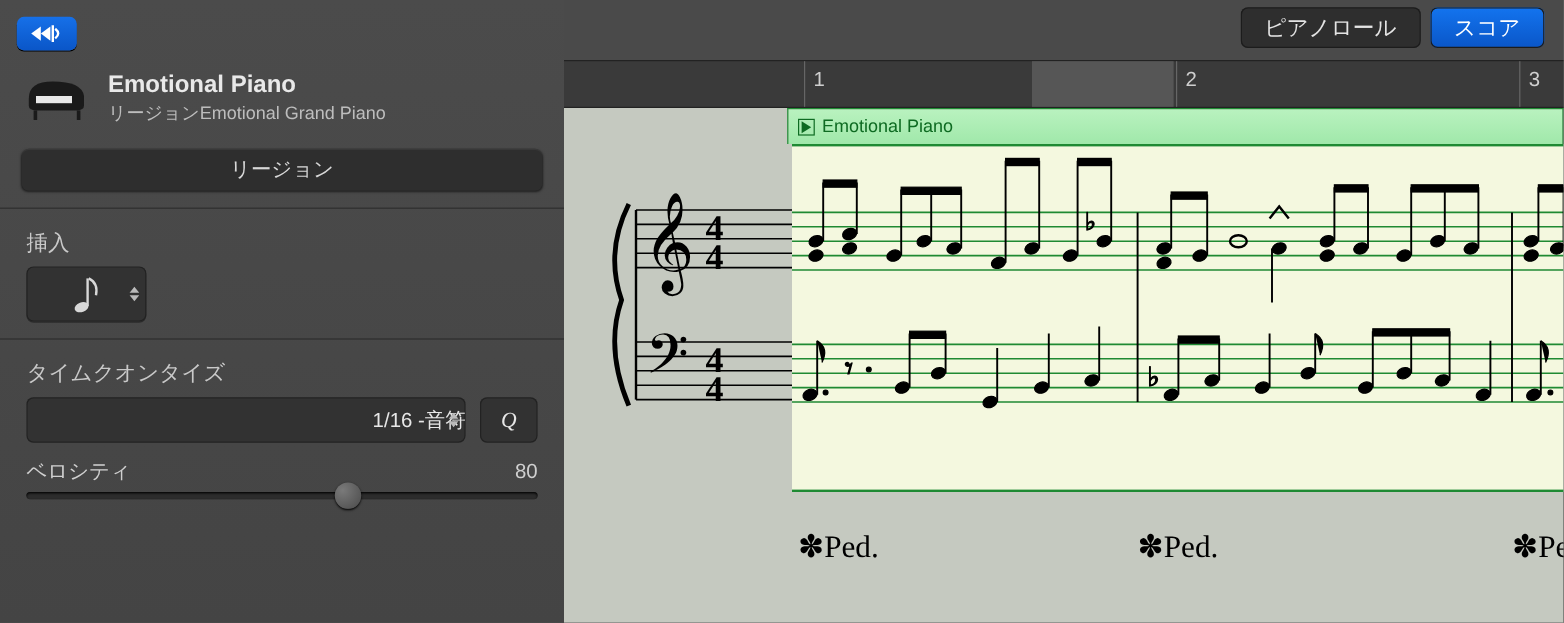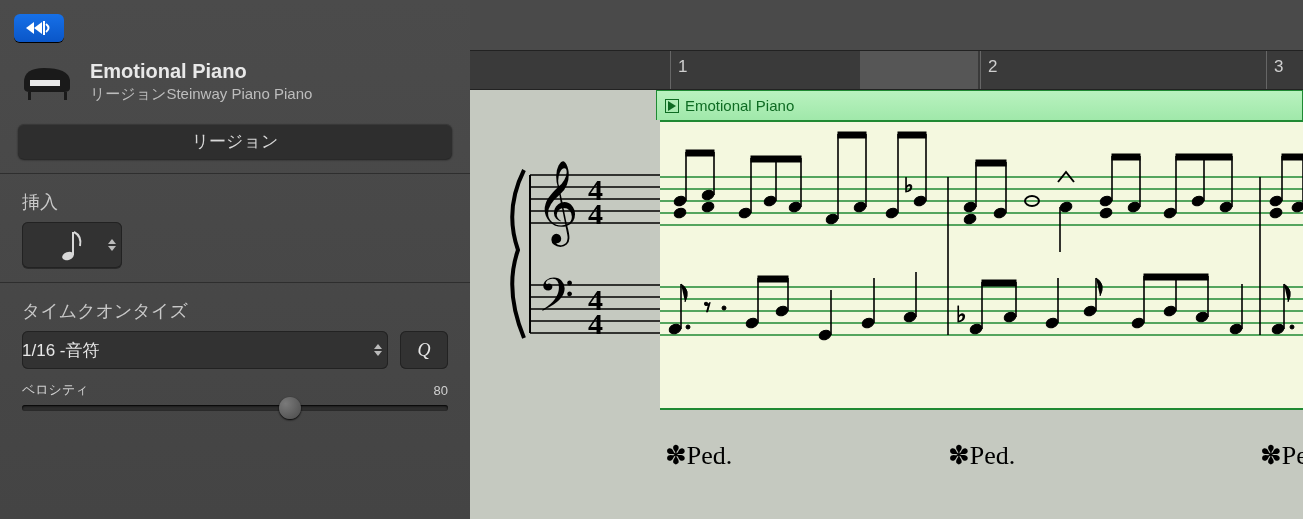--- a/index.html
+++ b/index.html
@@ -50,33 +50,33 @@
     cursor:pointer;
   }
   .stepper { position:absolute; right:6px; top:50%; transform:translateY(-50%); display:flex; flex-direction:column; gap:2px; }
   .stepper span { width:0;height:0;border-left:4px solid transparent;border-right:4px solid transparent; }
   .stepper .up { border-bottom:5px solid #bbb; }
   .stepper .dn { border-top:5px solid #bbb; }
 
   .row-flex { display:flex; align-items:center; gap:12px; padding: 0 22px 12px; }
   .popup-wide {
     flex:1; background:#323232; border-radius:6px; height:38px;
-    display:flex; align-items:center; justify-content:flex-start;
+    display:flex; align-items:center; justify-content:flex-end;
     color:#e7e7e7; font-size:17px; position:relative;
     box-shadow: inset 0 0 0 1px #222;
     cursor:pointer;
   }
   .q-btn {
     width:48px; height:38px; background:#323232; border-radius:6px;
     display:flex; align-items:center; justify-content:center;
     font-size:18px; font-family: Georgia, 'Times New Roman', serif; font-style:italic;
     color:#e7e7e7; box-shadow: inset 0 0 0 1px #222; cursor:pointer;
   }
 
-  .velocity-row { display:flex; justify-content:space-between; align-items:center; padding: 0 22px 6px; font-size:13px; }
+  .velocity-row { display:flex; justify-content:space-between; align-items:center; padding: 0 22px 6px; font-size:17px; }
   .slider-wrap { padding: 0 22px 14px; }
   .slider-track { height:6px; background:#2d2d2d; border-radius:3px; position:relative; box-shadow: inset 0 1px 2px #000; }
   .slider-thumb {
     position:absolute; top:50%; transform:translate(-50%,-50%);
     width:22px; height:22px; border-radius:50%;
     background:radial-gradient(circle at 30% 30%,#7a7a7a,#4a4a4a);
     box-shadow:0 1px 2px #000; cursor:pointer;
   }
 
   
@@ -147,21 +147,21 @@
         <svg viewBox="0 0 56 40" width="56" height="40">
           <path d="M4 20 Q4 6 24 6 Q48 6 50 18 L50 26 Q50 30 44 30 L10 30 Q4 30 4 26 Z" fill="#1a1a1a"></path>
           <rect x="8" y="30" width="3" height="8" fill="#1a1a1a"></rect>
           <rect x="44" y="30" width="3" height="8" fill="#1a1a1a"></rect>
           <rect x="10" y="18" width="30" height="6" fill="#e8e8e8"></rect>
         </svg>
       </div>
       <div>
         <div class="track-title">Emotional Piano</div>
         <div class="track-sub">
-          <span>リージョン</span><span>Steinway Piano Piano</span>
+          <span>リージョン</span><span>Emotional Grand Piano</span>
         </div>
       </div>
     </div>
 
     <div class="seg">
       <div class="seg-btn">リージョン</div>
     </div>
 
     <div class="section-divider"></div>
 
@@ -201,20 +201,24 @@
     <div class="slider-wrap">
       <div class="slider-track">
         <div class="slider-thumb" id="vel-thumb" style="left: 63%;"></div>
       </div>
     </div>
 
   </div>
 
   <div class="score-pane">
 
+    <div class="tab-row">
+      <div class="tab-btn">ピアノロール</div>
+      <div class="tab-btn active">スコア</div>
+    </div>
 
     <div class="ruler" id="ruler">
         <div style="position: absolute; top: 0px; bottom: 0px; left: 390px; width: 118px; background: rgb(86, 86, 86);"></div>
         <div class="ruler-tick" style="left: 200px;"></div>
         <div class="ruler-num" style="left: 208px;">1</div>
         <div class="ruler-tick" style="left: 510px;"></div>
         <div class="ruler-num" style="left: 518px;">2</div>
         <div class="ruler-tick" style="left: 796px;"></div>
         <div class="ruler-num" style="left: 804px;">3</div>
       </div>

